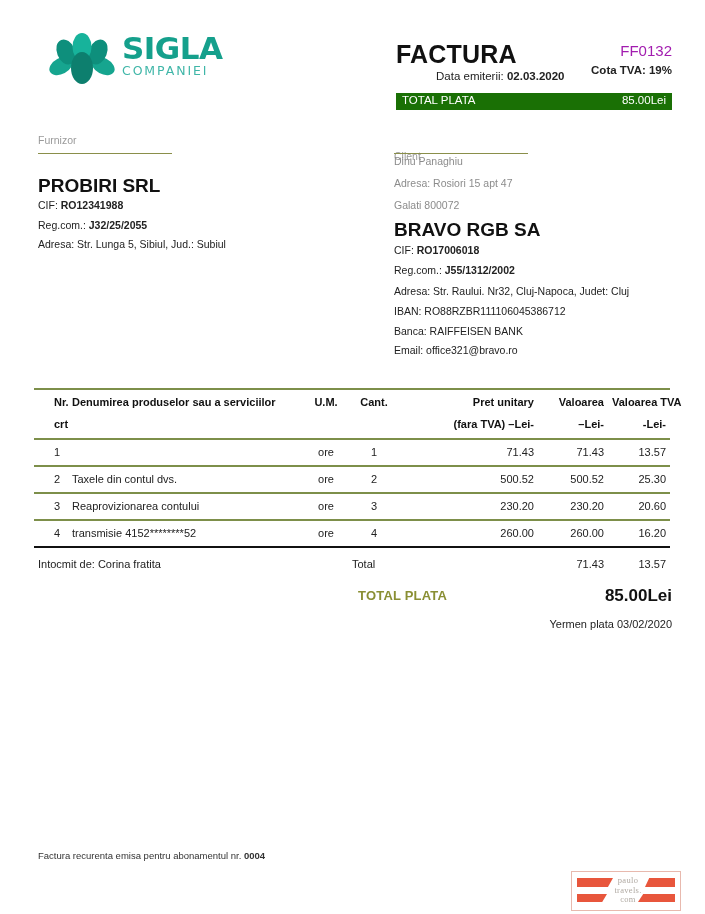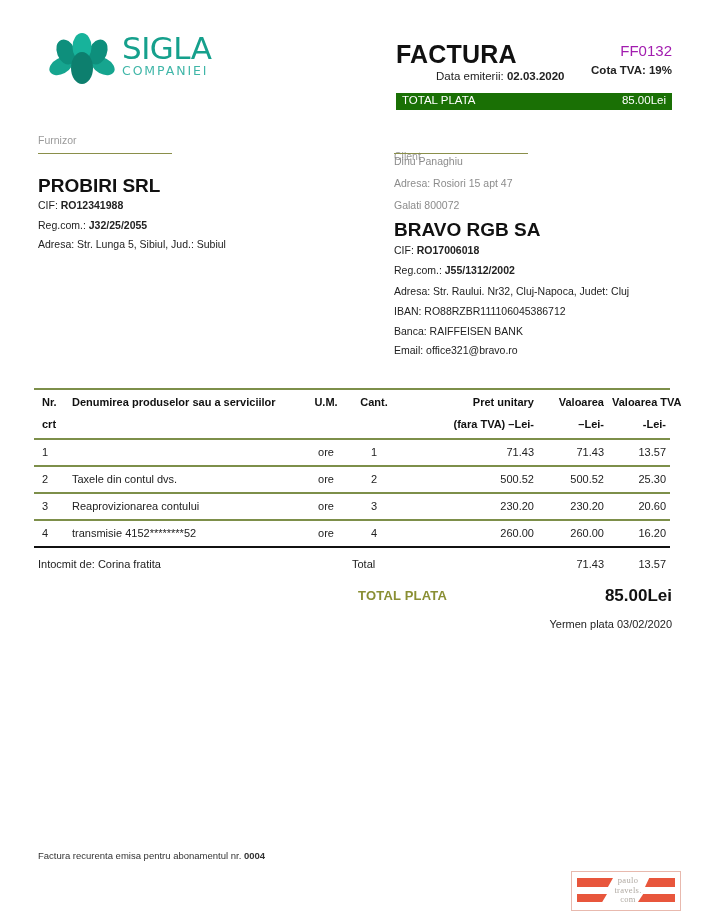--- a/index.html
+++ b/index.html
@@ -37,21 +37,21 @@
     position: absolute;
     left: 0; top: 2px;
     width: 68px; height: 56px;
   }
   .logo-text {
     position: absolute;
     left: 74px; top: 4px;
   }
   .logo-name {
     font-size: 31px;
-    font-weight: normal;
+    font-weight: bold;
     letter-spacing: -0.5px;
     color: #15a08c;
     line-height: 32px;
     font-family: "DejaVu Sans", sans-serif;
   }
   .logo-sub {
     font-size: 12.5px;
     letter-spacing: 1.9px;
     color: #3fb6a8;
     line-height: 14px;
@@ -178,21 +178,21 @@
   }
   .th, .td {
     position: absolute;
     font-size: 11px;
     white-space: nowrap;
   }
   .th { font-weight: bold; color: #111; }
   .td { color: #222; }
 
   
-  .c-nr     { left: 8px;   width: 30px;  text-align: left; }
+  .c-nr     { left: 20px;   width: 30px;  text-align: left; }
   .c-den    { left: 38px;  width: 230px; text-align: left; }
   .c-um     { left: 272px; width: 40px;  text-align: center; }
   .c-cant   { left: 318px; width: 44px;  text-align: center; }
   .c-pret   { left: 368px; width: 132px; text-align: right; }
   .c-val    { left: 506px; width: 64px;  text-align: right; }
   .c-tva    { left: 578px; width: 54px;  text-align: right; }
 
   .row {
     position: relative;
     height: 25px;

